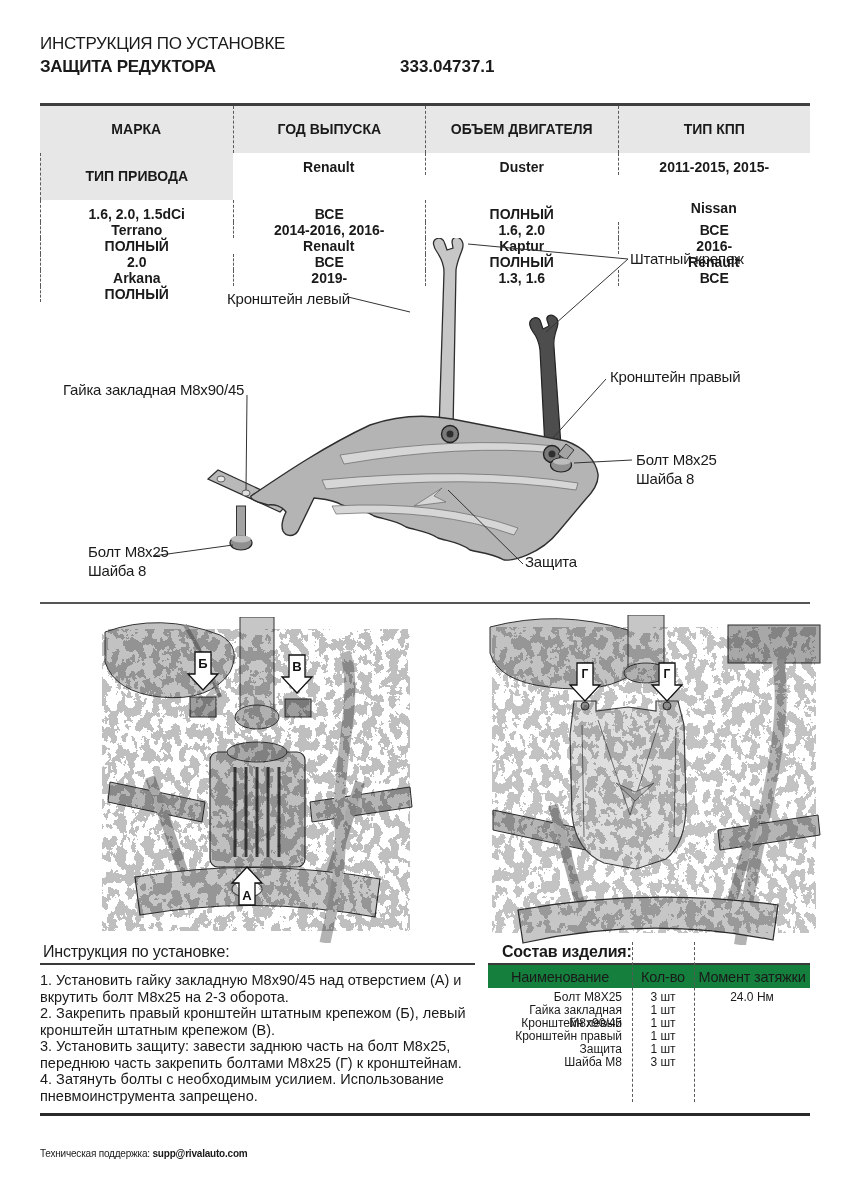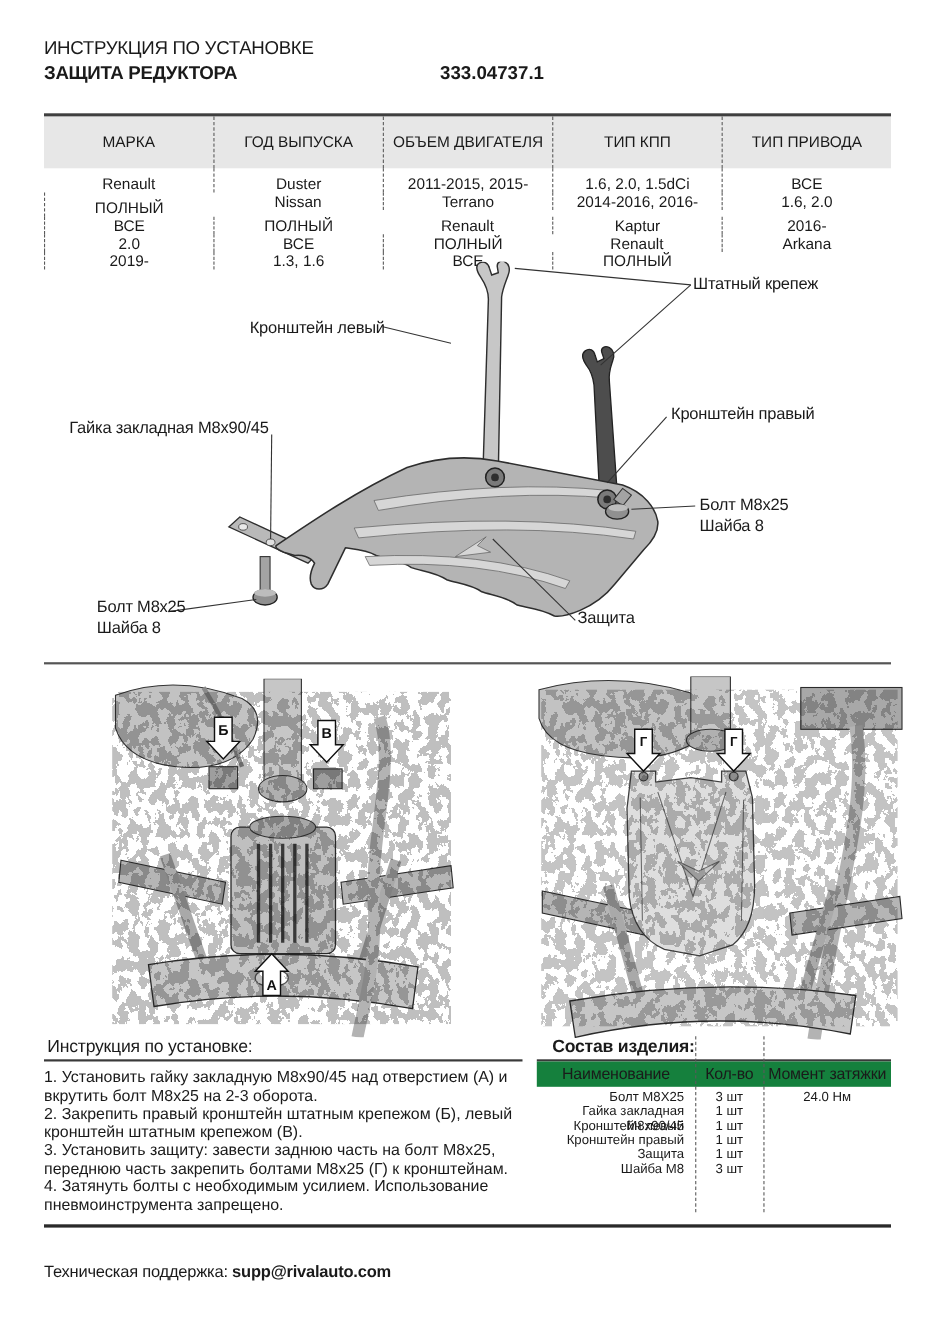--- a/index.html
+++ b/index.html
@@ -7,21 +7,21 @@
         font-family:"Liberation Sans",sans-serif;color:#1a1a1a;padding-left:44px;}
   .abs{position:absolute;}
 
   
   .hdr1{left:40px;top:34px;font-size:17px;letter-spacing:-0.3px;}
   .hdr2{left:40px;top:57px;font-size:17px;font-weight:bold;letter-spacing:-0.3px;}
   .pnum{left:400px;top:57px;font-size:17px;font-weight:bold;}
 
   
   .spec{left:40px;top:103px;width:770px;display:grid;
-        grid-template-columns:repeat(5,1fr);border-top:3px solid #3f3f3f;}
+        grid-template-columns:repeat(4,1fr);border-top:3px solid #3f3f3f;font-weight:bold;}
   .sh{background:#e7e7e7;height:47px;display:flex;align-items:center;justify-content:center;
       text-align:center;font-size:14px;line-height:15px;padding:0 8px;box-sizing:border-box;}
   .sc{height:16px;font-size:14px;line-height:16px;text-align:center;box-sizing:border-box;}
   .ft{height:22px;padding-top:6px;}
   .bl{border-left:1px dashed #5a5a5a;}
 
   
   .dlabel{font-size:15px;letter-spacing:-0.2px;white-space:nowrap;line-height:19px;}
 
   
@@ -44,21 +44,21 @@
   .parts-row{display:grid;grid-template-columns:144px 62px 116px;height:13px;}
   .pc{font-size:12px;line-height:13px;}
   .pc0{text-align:right;padding-right:10px;}
   .pc1{text-align:center;}
   .pc2{text-align:center;}
   .pdash{position:absolute;top:2px;height:160px;border-left:1px dashed #5a5a5a;width:0;}
 
   
   .footer-rule{left:40px;top:1113px;width:770px;border-top:3px solid #2a2a2a;}
   .fline1{left:40px;top:1126px;font-size:15px;letter-spacing:-0.2px;}
-  .fline2{left:40px;top:1148px;font-size:15px;letter-spacing:-0.2px;}
+  .fline2{left:40px;top:1148px;font-size:10px;letter-spacing:-0.2px;}
   .femail{font-weight:bold;}
 
   svg text{font-family:"Liberation Sans",sans-serif;}
 </style>
 </head>
 <body>
 
 <div class="page">
 
   <div class="abs hdr1">ИНСТРУКЦИЯ ПО УСТАНОВКЕ</div>

